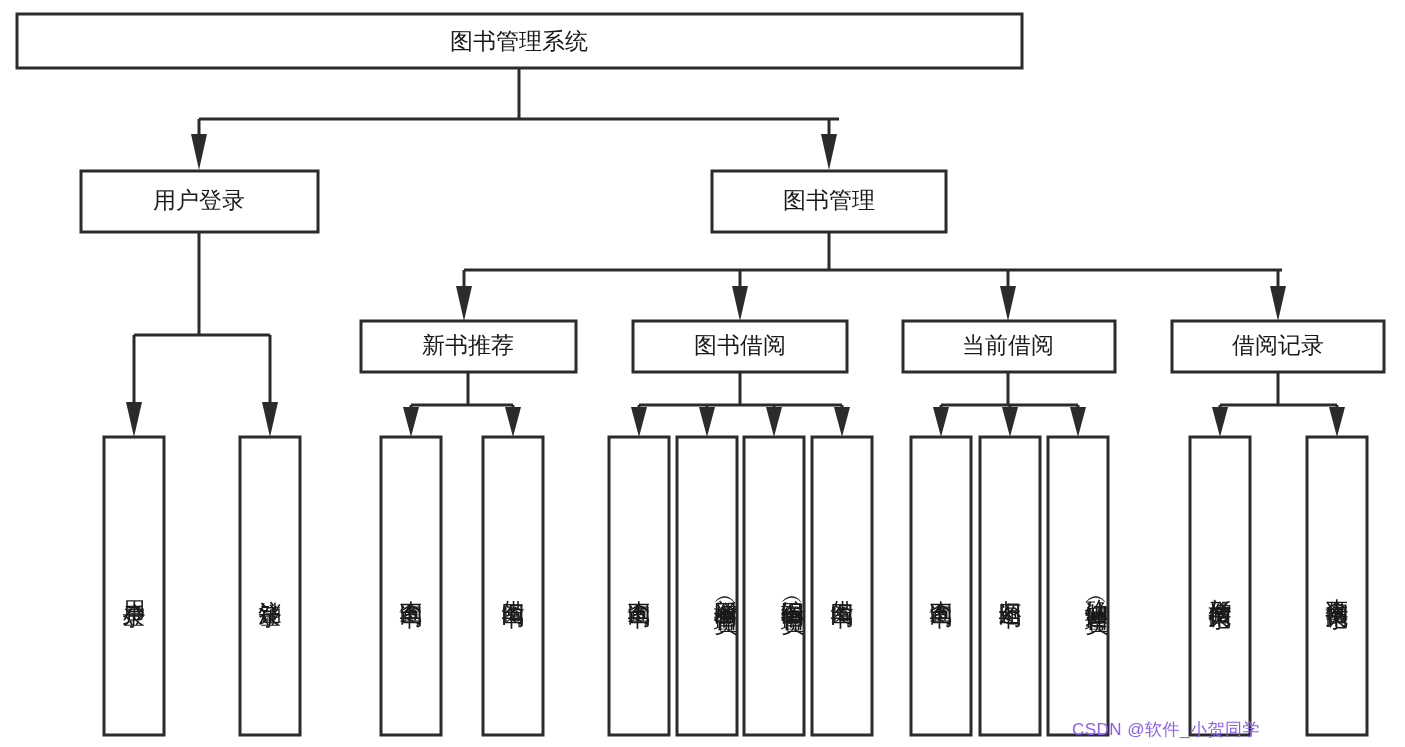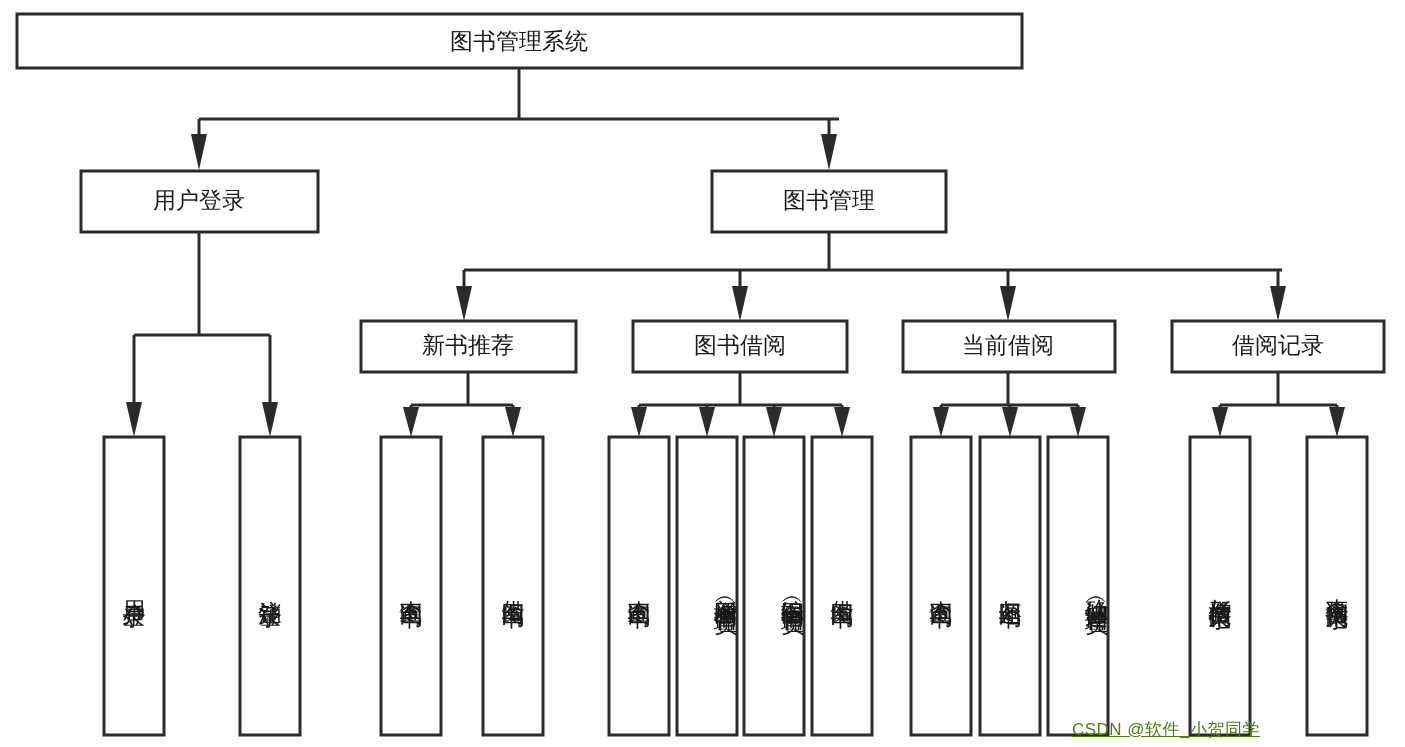--- a/index.html
+++ b/index.html
@@ -62,24 +62,23 @@
     justify-content: center;
     white-space: nowrap;
     pointer-events: none;
   }
   .watermark {
     position: absolute;
     right: 8px;
     bottom: 6px;
     font-family: "Liberation Sans", "DejaVu Sans", sans-serif;
     font-size: 17px;
-    color: #4d7c0f;
+    color: #8b5cf6;
     white-space: nowrap;
     letter-spacing: 0.5px;
-    text-decoration: underline;
   }
 </style>
 </head>
 <body>
 
 <div id="diagram-root">
 
   <svg id="diagram-svg" viewBox="0 0 1405 747">
 
     <g>

